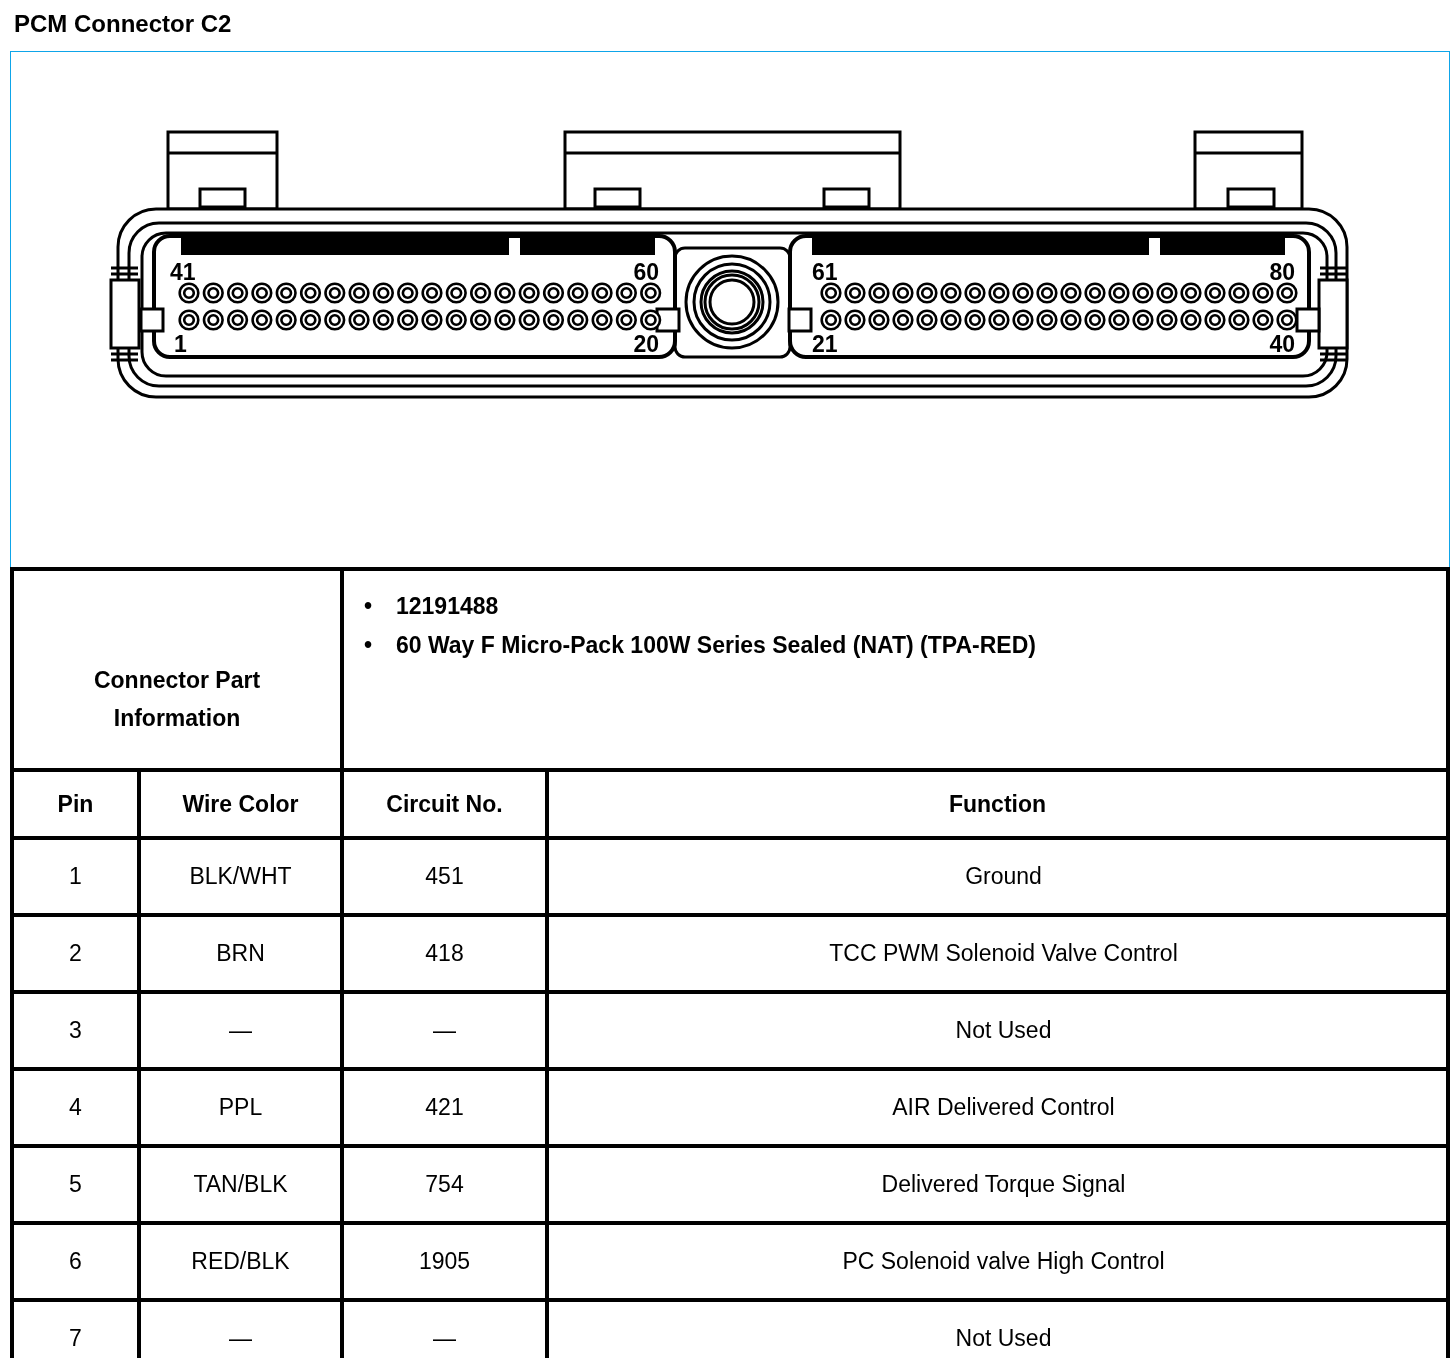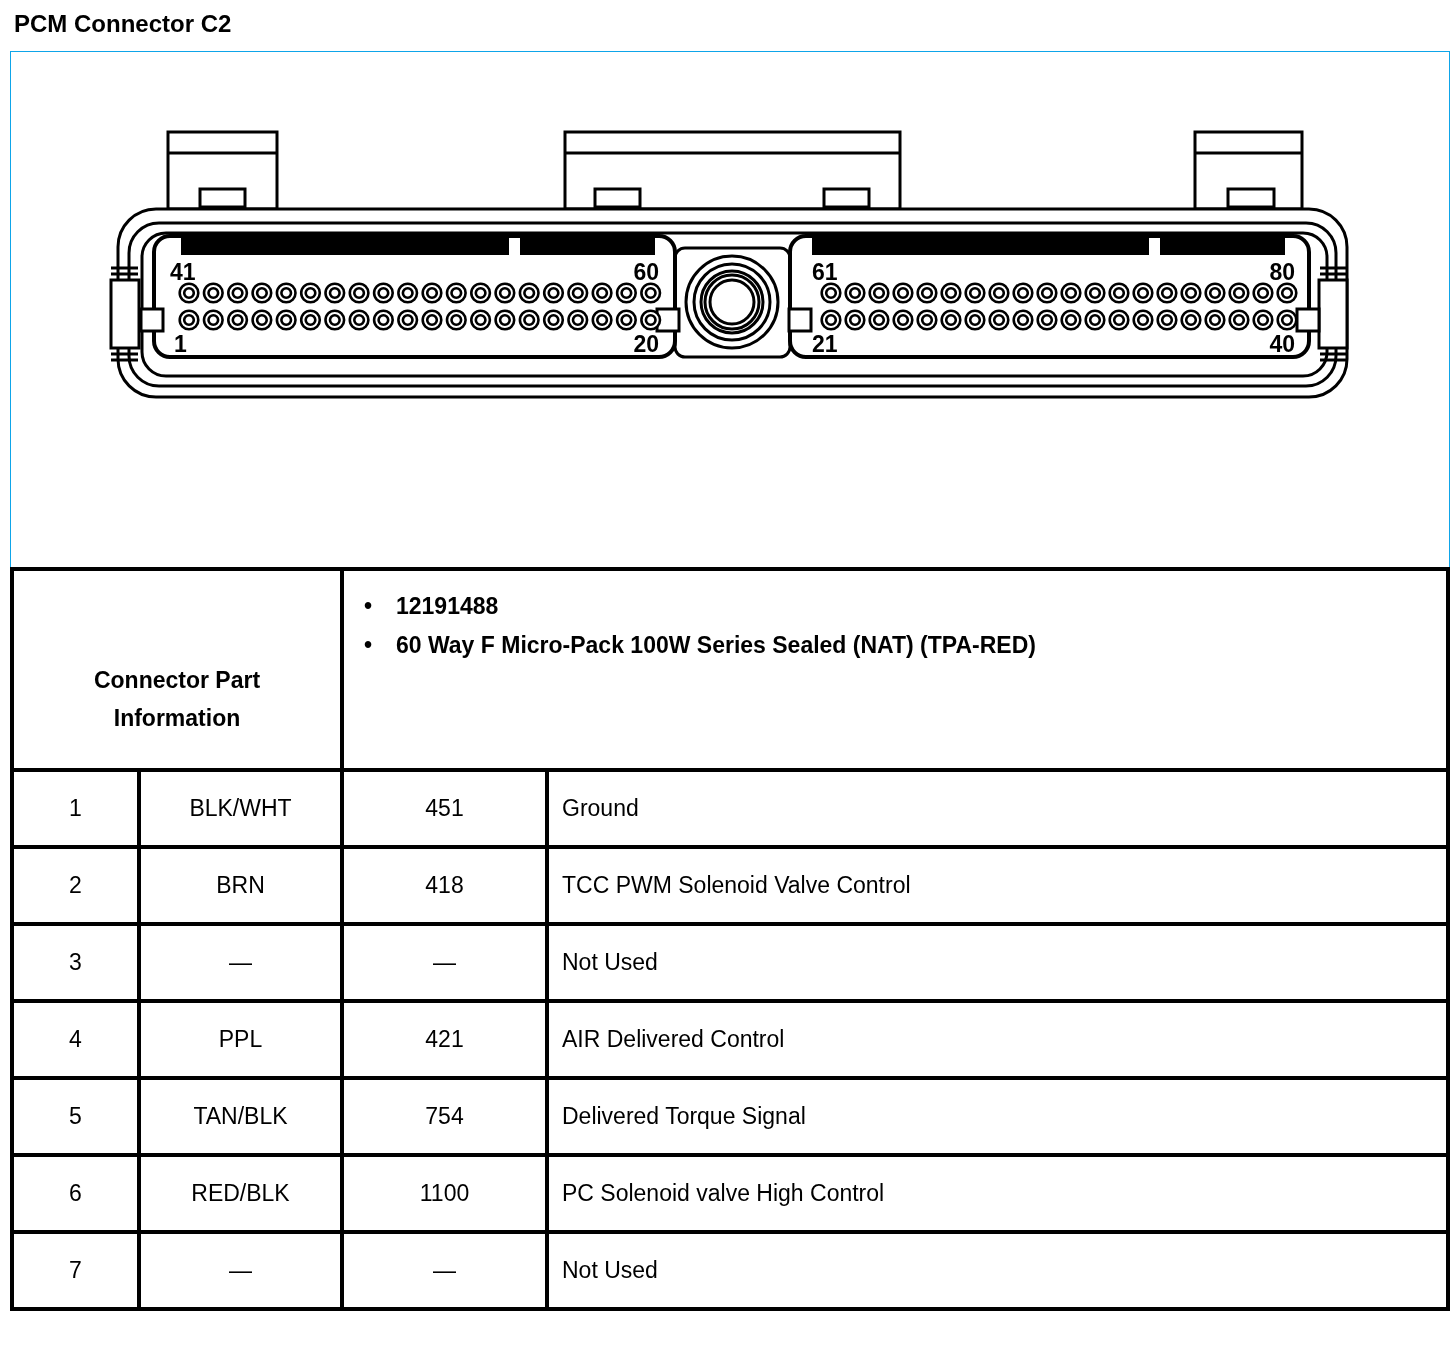--- a/index.html
+++ b/index.html
@@ -10,21 +10,21 @@
   .diagram-panel svg{display:block;}
 
   svg .ln{stroke:#000;fill:none;}
   svg .wfill{fill:#fff;stroke:#000;}
   svg text{font-family:"Liberation Sans",sans-serif;font-weight:bold;font-size:23px;fill:#000;}
 
   table.conn-table{border-collapse:collapse;width:1440px;margin-top:-4px;table-layout:fixed;background:#fff;}
   table.conn-table td,table.conn-table th{border:4px solid #000;font-size:23px;overflow:hidden;}
   th{font-weight:bold;height:62px;text-align:center;}
   .data-row td{height:71px;text-align:center;font-weight:normal;}
-  .data-row td.fn-cell{text-align:left;padding-left:13px;}
+  .data-row td.fn-cell{text-align:center;padding-left:13px;}
   .pi-label-cell{vertical-align:bottom;text-align:center;padding-bottom:14px;font-weight:bold;height:182px;}
   .pi-label{width:235px;margin:16px auto;line-height:1.65;}
   .pi-value-cell{vertical-align:top;padding:16px 0 0 20px;font-weight:bold;}
   .bullet-item{display:flex;line-height:39px;}
   .bullet{width:32px;flex:none;}
 </style>
 </head>
 <body>
 
 <div class="page">
@@ -223,20 +223,26 @@
             <span class="bullet">•</span>
             <span>12191488</span>
           </div>
           <div class="bullet-item">
             <span class="bullet">•</span>
             <span>60 Way F Micro-Pack 100W Series Sealed (NAT) (TPA-RED)</span>
           </div>
         </td>
       </tr>
 
+      <tr>
+        <th>Pin</th>
+        <th>Wire Color</th>
+        <th>Circuit No.</th>
+        <th>Function</th>
+      </tr>
 
       <tr class="data-row">
         <td>1</td>
         <td>BLK/WHT</td>
         <td>451</td>
         <td class="fn-cell">Ground</td>
       </tr>
       <tr class="data-row">
         <td>2</td>
         <td>BRN</td>
@@ -257,21 +263,21 @@
       </tr>
       <tr class="data-row">
         <td>5</td>
         <td>TAN/BLK</td>
         <td>754</td>
         <td class="fn-cell">Delivered Torque Signal</td>
       </tr>
       <tr class="data-row">
         <td>6</td>
         <td>RED/BLK</td>
-        <td>1100</td>
+        <td>1905</td>
         <td class="fn-cell">PC Solenoid valve High Control</td>
       </tr>
       <tr class="data-row">
         <td>7</td>
         <td>—</td>
         <td>—</td>
         <td class="fn-cell">Not Used</td>
       </tr>
     </tbody>
   </table>

